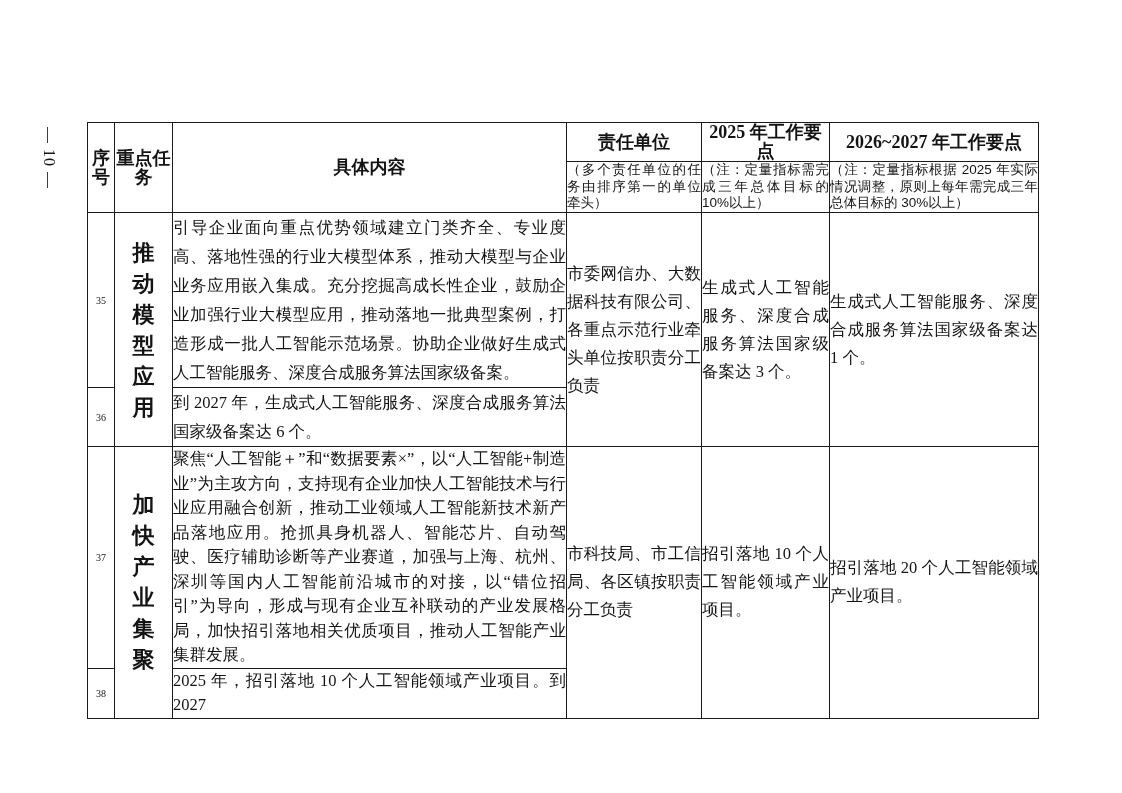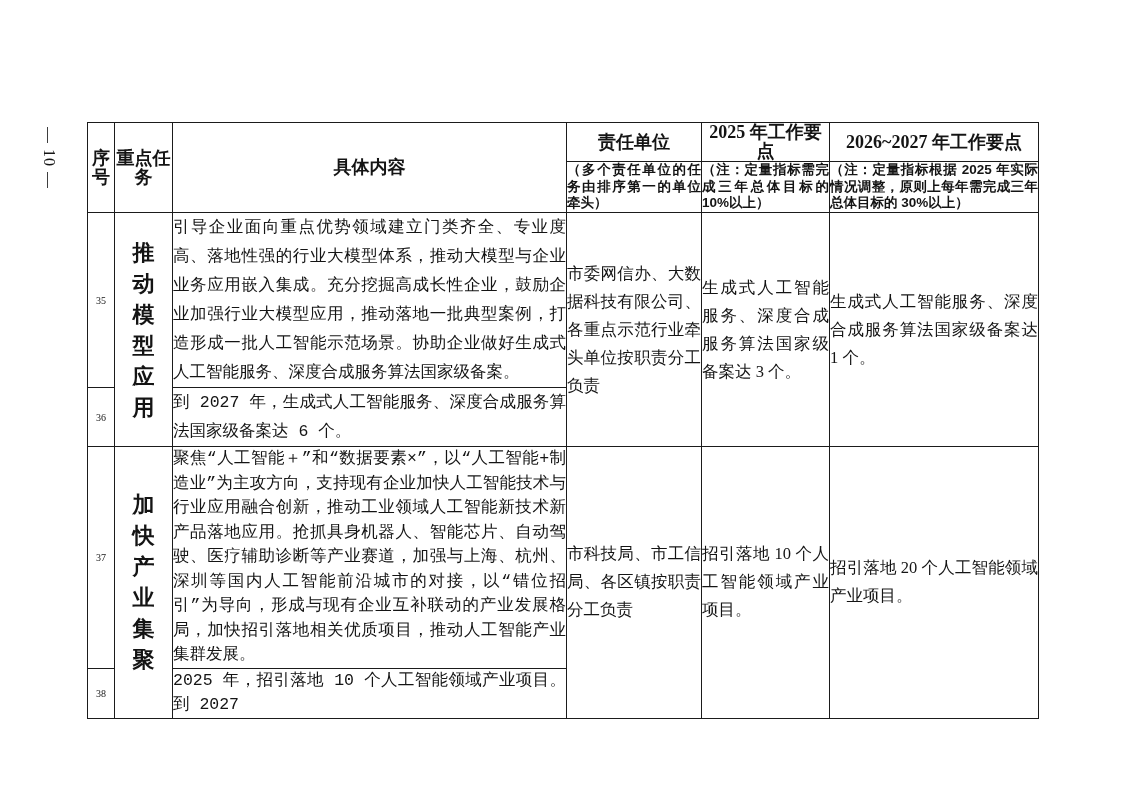--- a/index.html
+++ b/index.html
@@ -40,21 +40,21 @@
     overflow: hidden;
   }
   .th-main {
     font-weight: bold;
     font-size: 18px;
     text-align: center;
     line-height: 19px;
   }
   .th-note {
     font-family: "Liberation Sans", "DejaVu Sans", sans-serif;
-    font-weight: bold;
+    font-weight: normal;
     font-size: 13.5px;
     line-height: 16.5px;
     text-align: justify;
     text-justify: inter-character;
     vertical-align: top;
     padding: 1px 5px;
   }
   .cell-no {
     text-align: center;
     font-size: 10px;
@@ -69,21 +69,20 @@
     width: 37px;
     line-height: 31px;
     text-align: center;
   }
   .cell-content {
     vertical-align: top;
     font-size: 16.5px;
     text-align: justify;
     text-justify: inter-character;
     padding: 6px 9px 2px 9px;
-    font-family: Liberation Mono, monospace;
   }
   .lh-wide  { line-height: 29px; }
   .lh-tight { line-height: 24.5px; }
   .cell-side {
     font-size: 16.5px;
     text-align: justify;
     text-justify: inter-character;
     padding: 2px 8px;
     line-height: 28px;
   }

